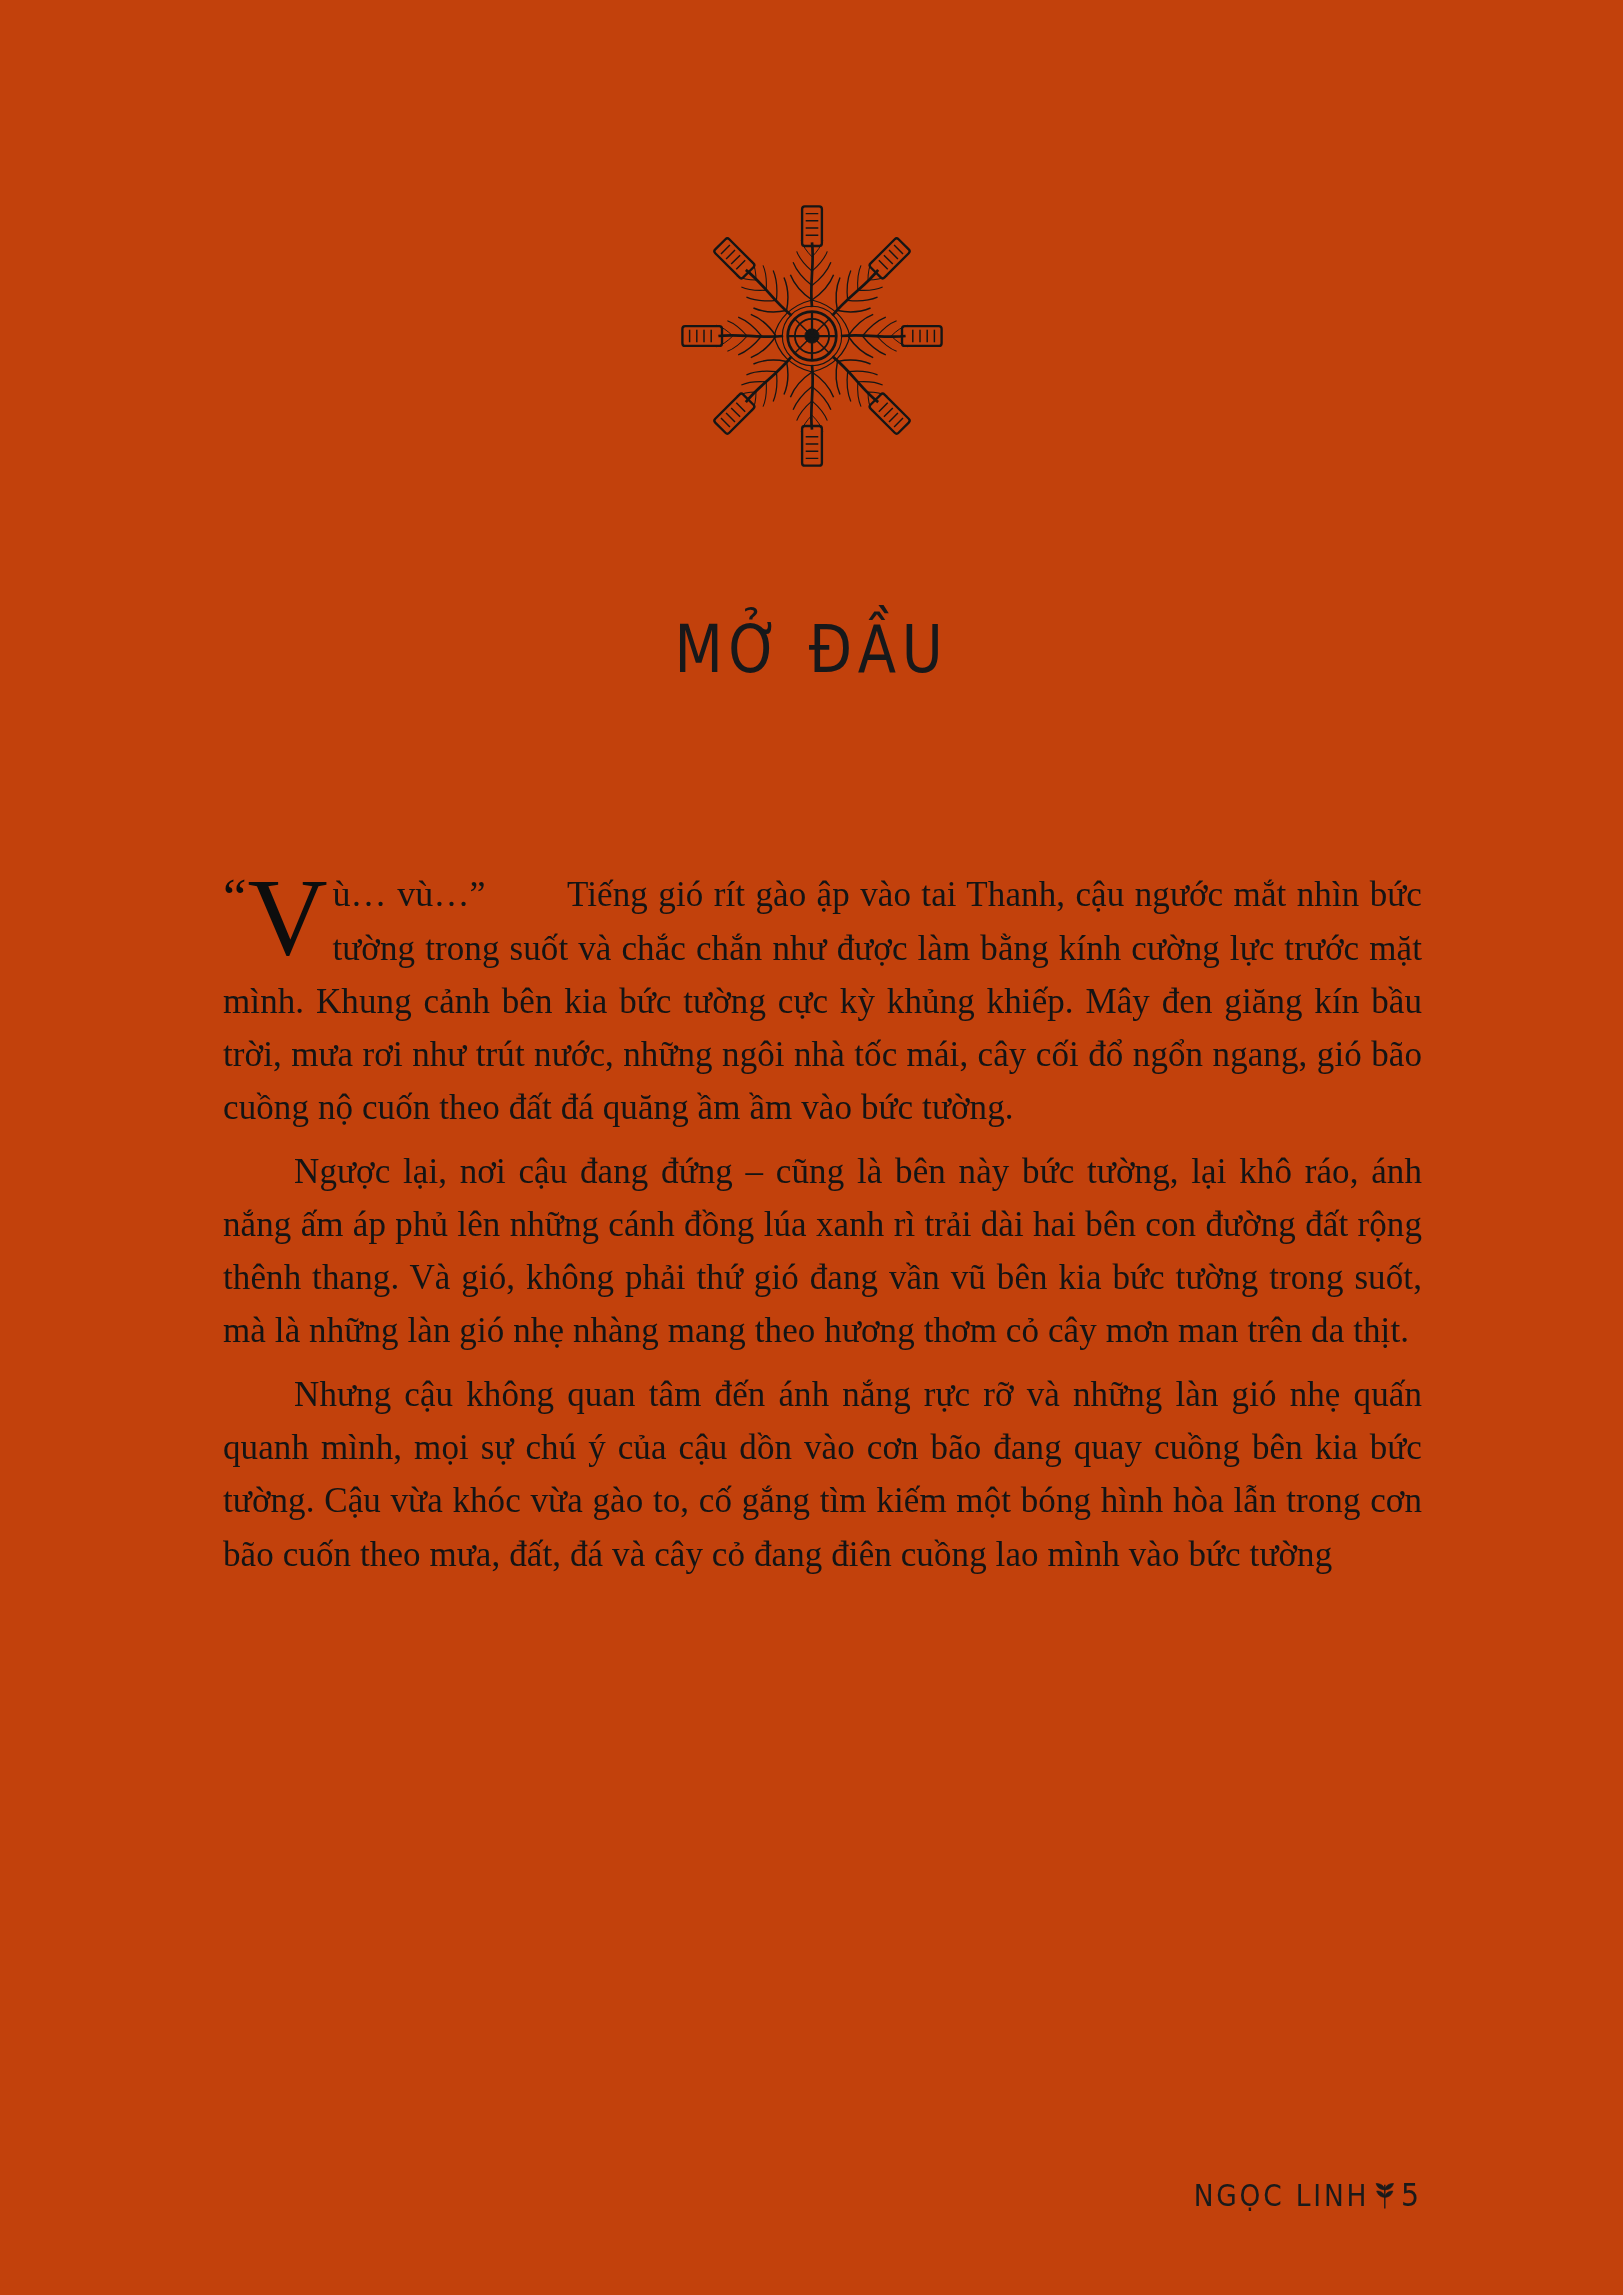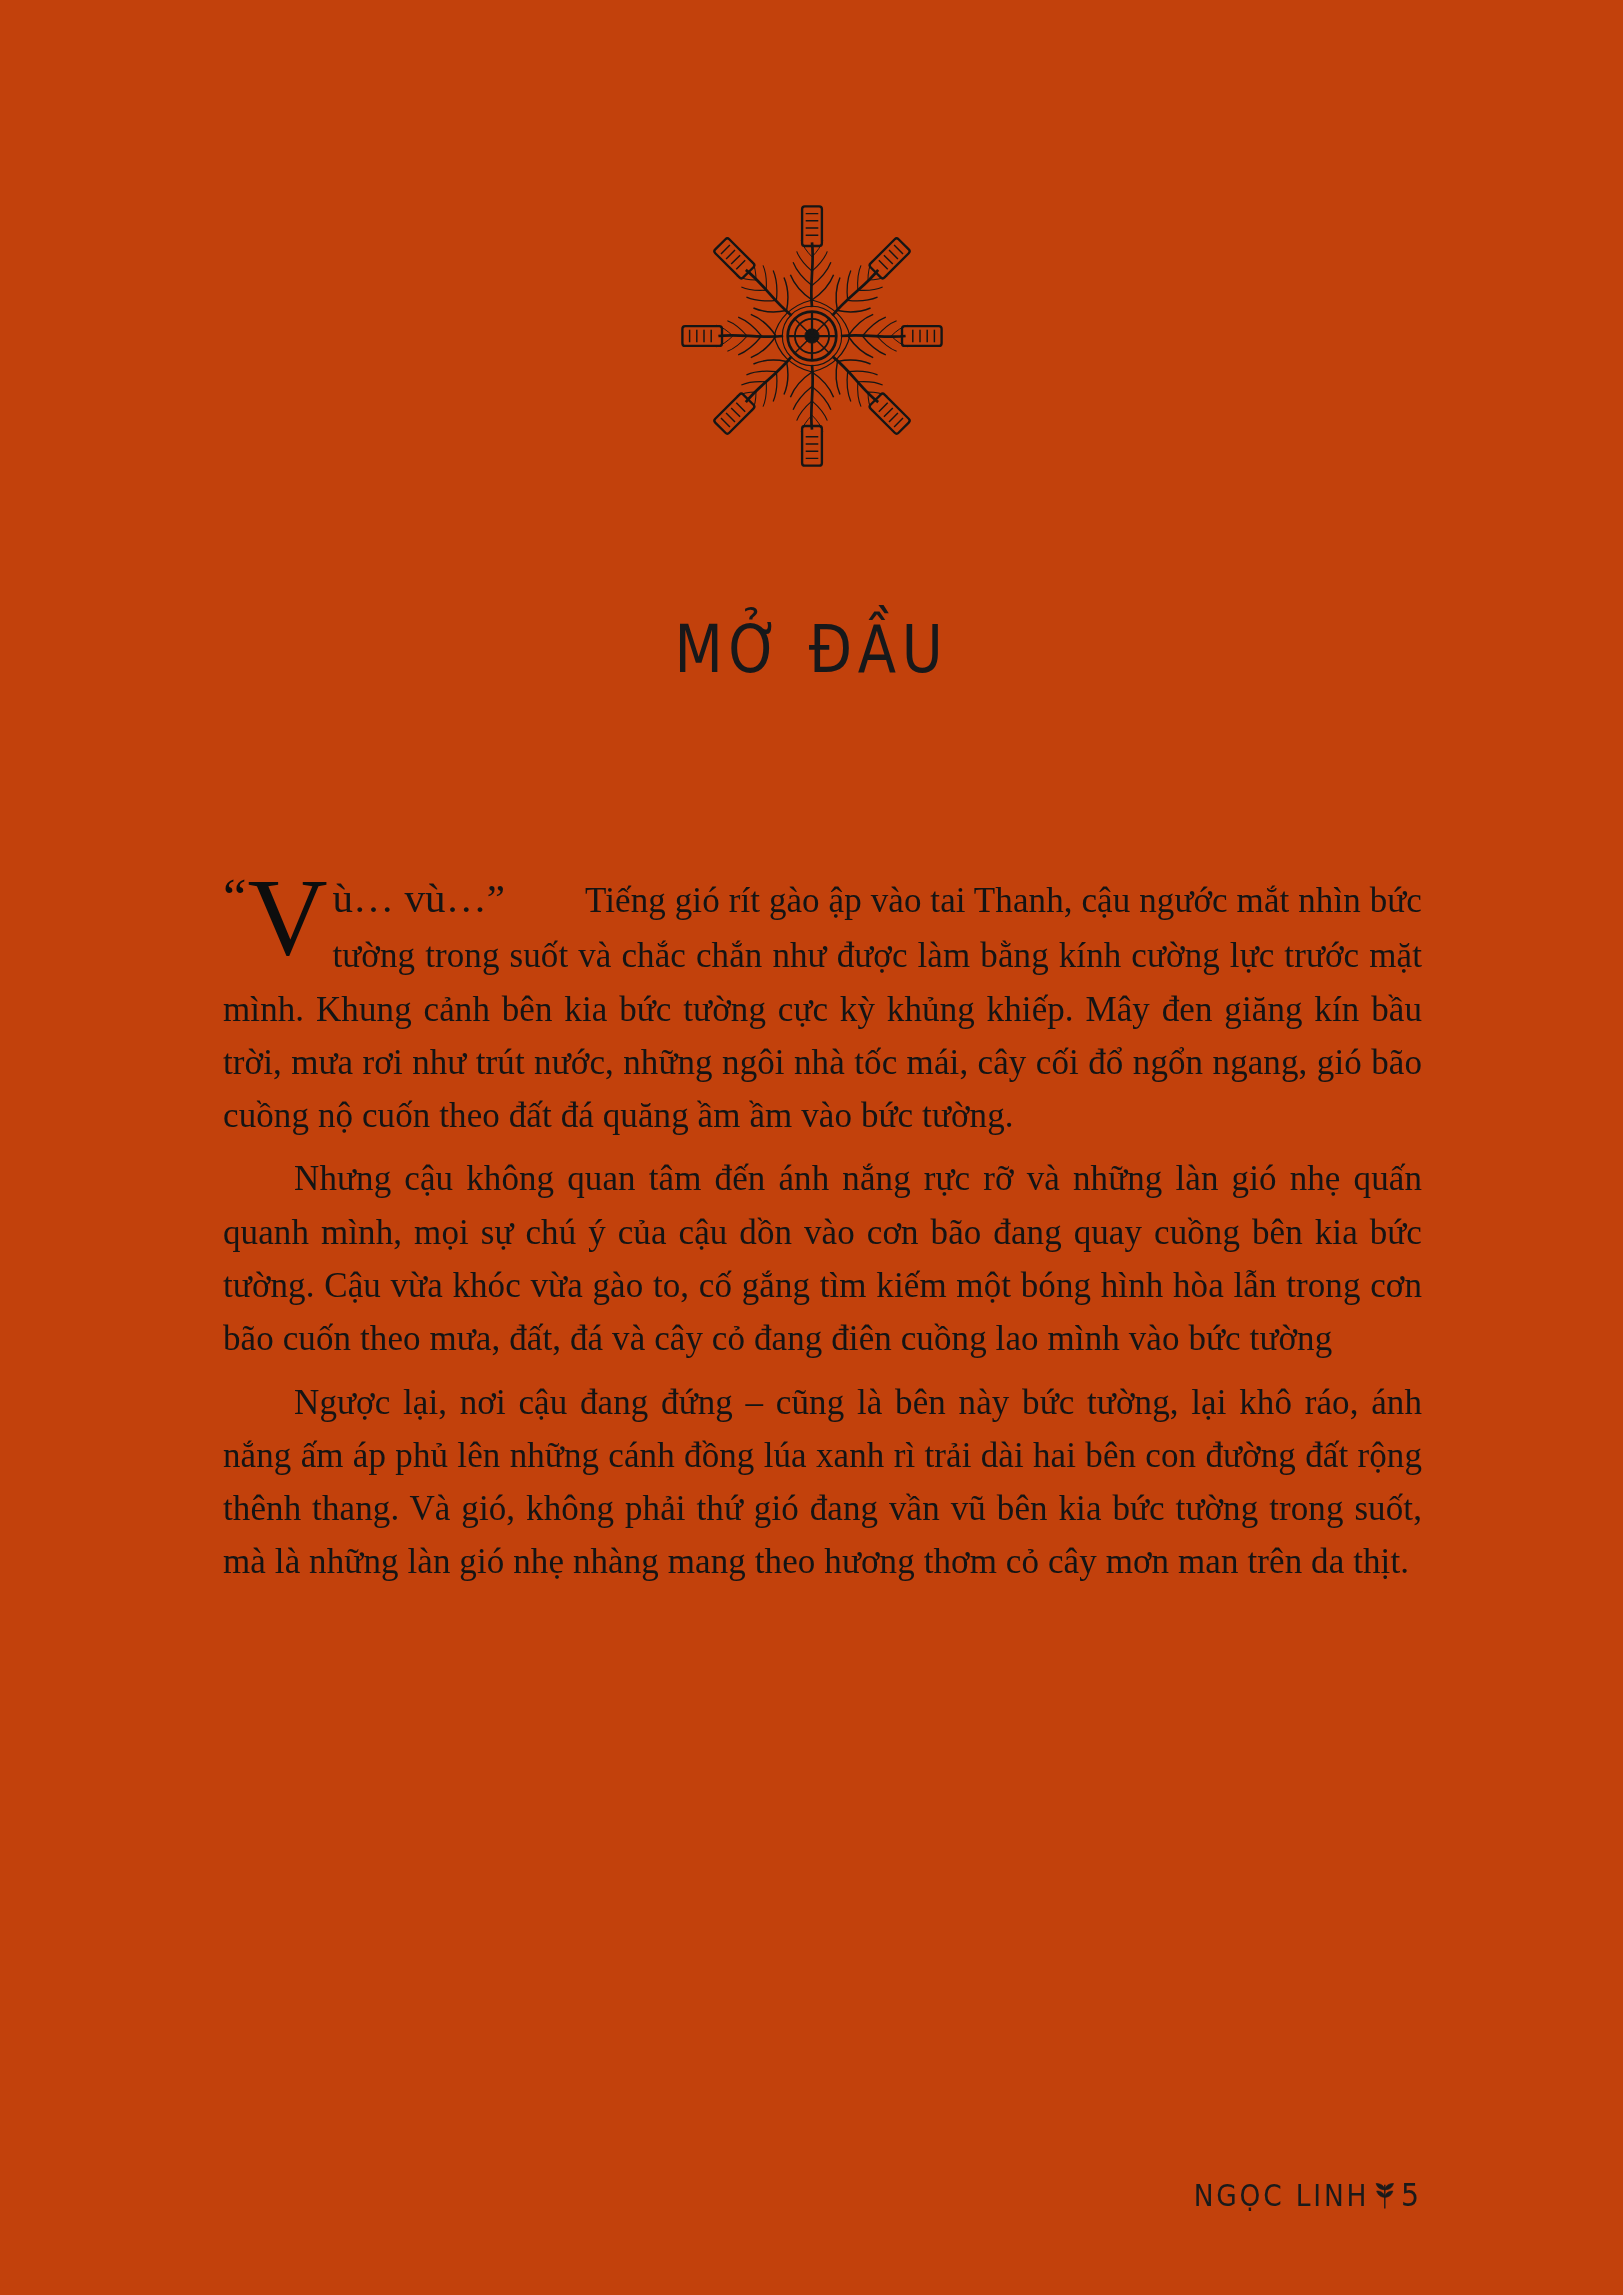--- a/index.html
+++ b/index.html
@@ -89,21 +89,21 @@
   }
   .openquote {
     float: left;
     font-size: 53px;
     line-height: 0.7;
     margin-top: 12.3px;
     padding-right: 0.9px;
     color: #0d0d0d;
   }
   .first-line-rest {
-    font-size: 41px;
+    font-size: 36px;
   }
   .gap-indent { display: inline-block; width: 71px; }
 
   
   .footer {
     position: absolute;
     bottom: 83px;
     right: 204px;
     display: flex;
     align-items: center;
@@ -230,23 +230,23 @@
 
   <div class="body-block">
 
     <p class="para first">
       <span class="openquote">“</span>
       <span class="dropcap">V</span>
       <span class="first-line-rest">ù… vù…”</span>
       <span class="gap-indent"></span><span>Tiếng gió rít gào ập vào tai Thanh, cậu ngước mắt nhìn bức tường trong suốt và chắc chắn như được làm bằng kính cường lực trước mặt mình. Khung cảnh bên kia bức tường cực kỳ khủng khiếp. Mây đen giăng kín bầu trời, mưa rơi như trút nước, những ngôi nhà tốc mái, cây cối đổ ngổn ngang, gió bão cuồng nộ cuốn theo đất đá quăng ầm ầm vào bức tường.</span>
     </p>
 
+    <p class="para">Ngược lại, nơi cậu đang đứng – cũng là bên này bức tường, lại khô ráo, ánh nắng ấm áp phủ lên những cánh đồng lúa xanh rì trải dài hai bên con đường đất rộng thênh thang. Và gió, không phải thứ gió đang vần vũ bên kia bức tường trong suốt, mà là những làn gió nhẹ nhàng mang theo hương thơm cỏ cây mơn man trên da thịt.</p>
+
     <p class="para">Nhưng cậu không quan tâm đến ánh nắng rực rỡ và những làn gió nhẹ quấn quanh mình, mọi sự chú ý của cậu dồn vào cơn bão đang quay cuồng bên kia bức tường. Cậu vừa khóc vừa gào to, cố gắng tìm kiếm một bóng hình hòa lẫn trong cơn bão cuốn theo mưa, đất, đá và cây cỏ đang điên cuồng lao mình vào bức tường</p>
-
-    <p class="para">Ngược lại, nơi cậu đang đứng – cũng là bên này bức tường, lại khô ráo, ánh nắng ấm áp phủ lên những cánh đồng lúa xanh rì trải dài hai bên con đường đất rộng thênh thang. Và gió, không phải thứ gió đang vần vũ bên kia bức tường trong suốt, mà là những làn gió nhẹ nhàng mang theo hương thơm cỏ cây mơn man trên da thịt.</p>
   </div>
 
   <div class="footer">
     <span class="footer-author">NGỌC LINH</span>
     <svg class="footer-glyph" viewBox="0 0 40 48" aria-hidden="true">
       <g stroke="#1a1a1a" fill="#1a1a1a">
         <path d="M20 6 L20 44" stroke-width="2.2"></path>
         <path d="M20 14 C12 14 8 10 6 4 C14 4 19 8 20 14 Z"></path>
         <path d="M20 14 C28 14 32 10 34 4 C26 4 21 8 20 14 Z"></path>
         <path d="M20 26 C13 26 9 22 7 16 C15 16 19 20 20 26 Z"></path>

